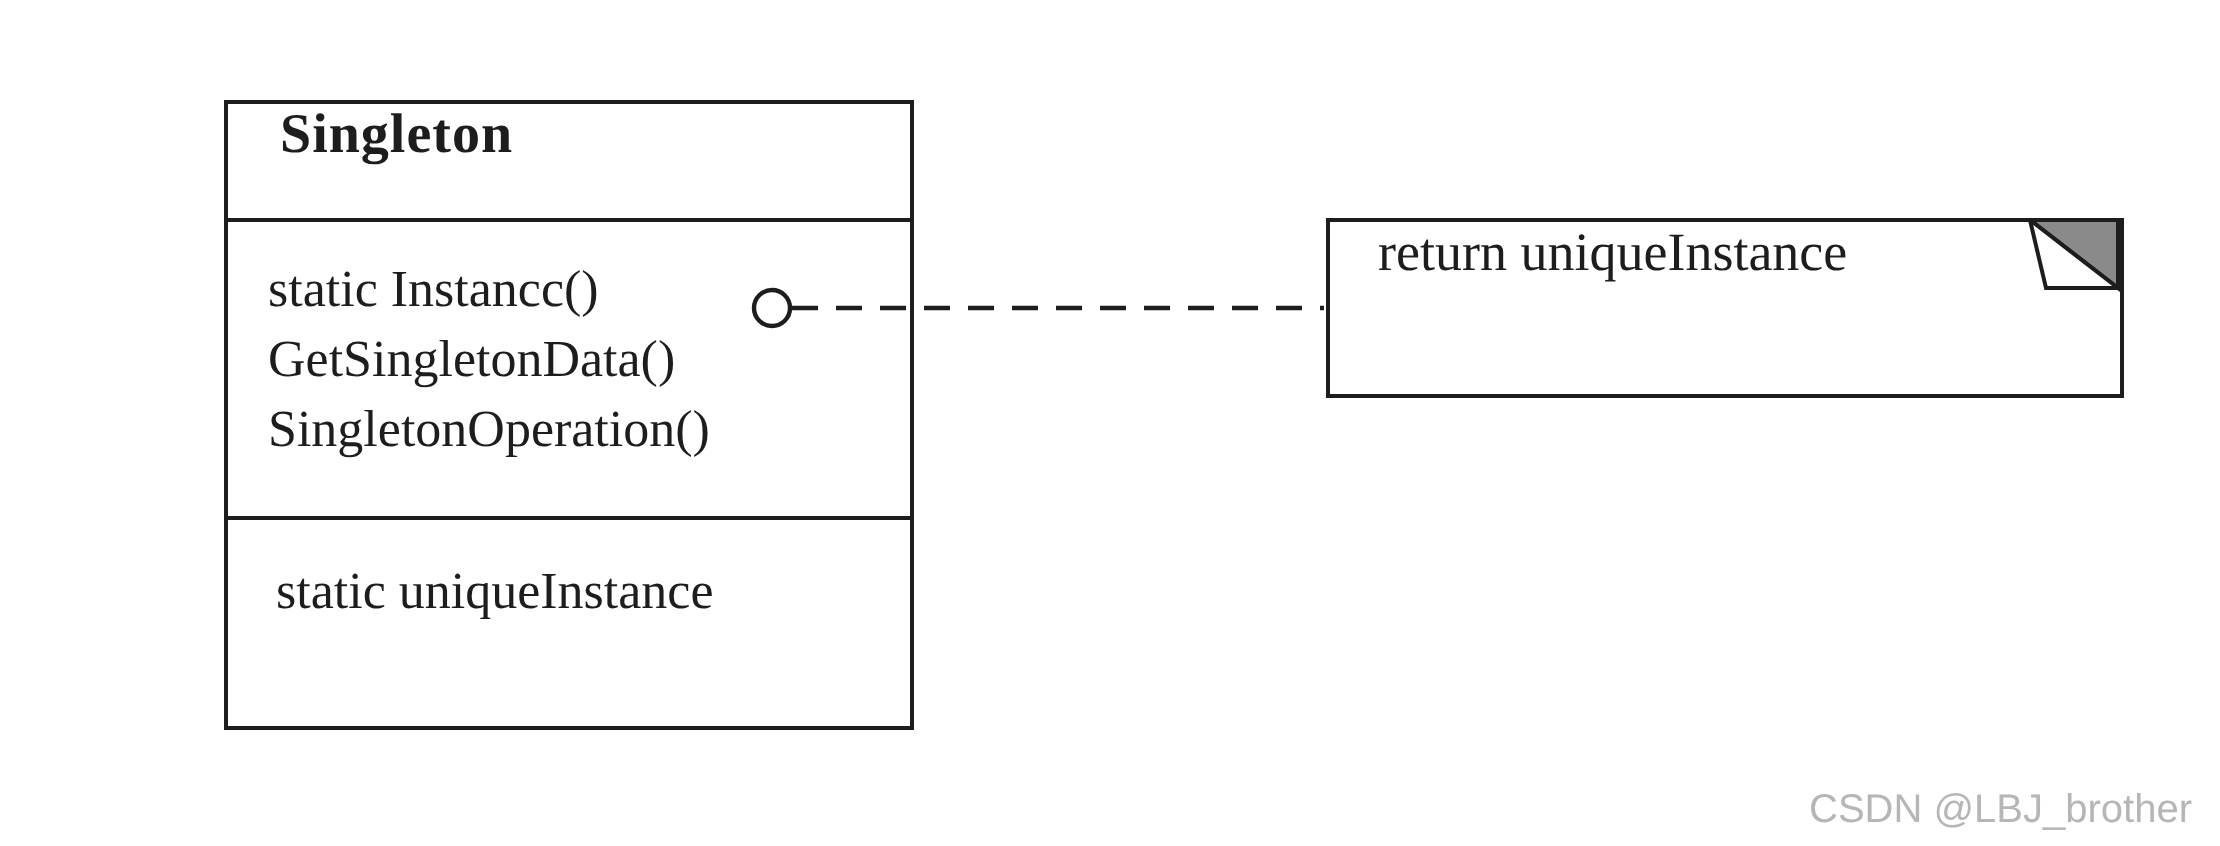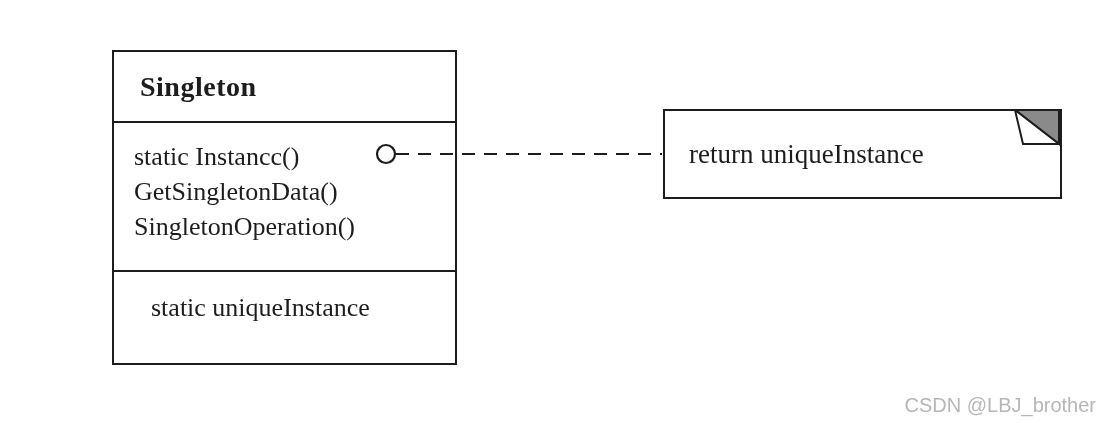--- a/index.html
+++ b/index.html
@@ -23,36 +23,36 @@
     left: 112px;
     top: 50px;
     width: 345px;
     height: 315px;
     border: 2px solid #1d1d1d;
     box-sizing: border-box;
     background: #ffffff;
   }
   .compartment { box-sizing: border-box; }
   .compartment.title {
-    height: 71px;
+    height: 59px;
     border-bottom: 2px solid #1d1d1d;
     display: flex;
-    align-items: center;
+    align-items: flex-start;
     padding-left: 26px;
     font-weight: bold;
     font-size: 28px;
     letter-spacing: 0.5px;
   }
   .compartment.methods {
     height: 149px;
     border-bottom: 2px solid #1d1d1d;
     padding: 16px 0 0 20px;
   }
   .compartment.attrs {
-    padding: 18px 0 0 37px;
+    padding: 18px 0 0 24px;
   }
   .line {
     font-size: 26px;
     line-height: 35px;
     white-space: nowrap;
   }
 
   
   .connector {
     position: absolute;
@@ -65,21 +65,20 @@
   .note-box {
     position: absolute;
     left: 663px;
     top: 109px;
     width: 399px;
     height: 90px;
     border: 2px solid #1d1d1d;
     box-sizing: border-box;
     background: #ffffff;
     display: flex;
-    align-items: center;
     padding-left: 24px;
   }
   .note-text {
     font-size: 27px;
     white-space: nowrap;
   }
   .fold {
     position: absolute;
     top: -2px;
     right: -2px;

